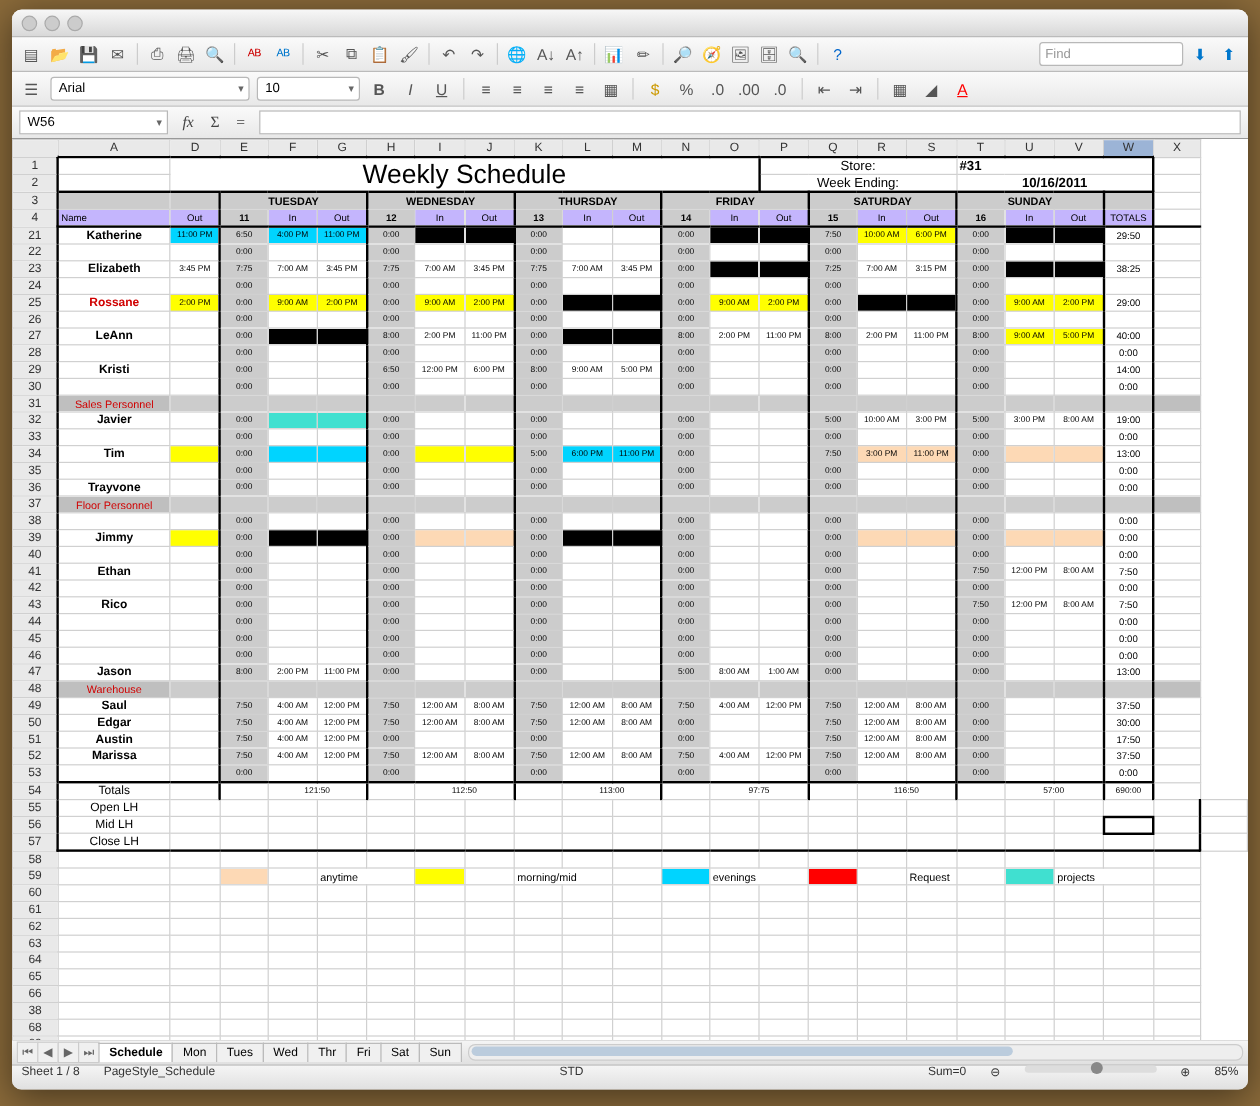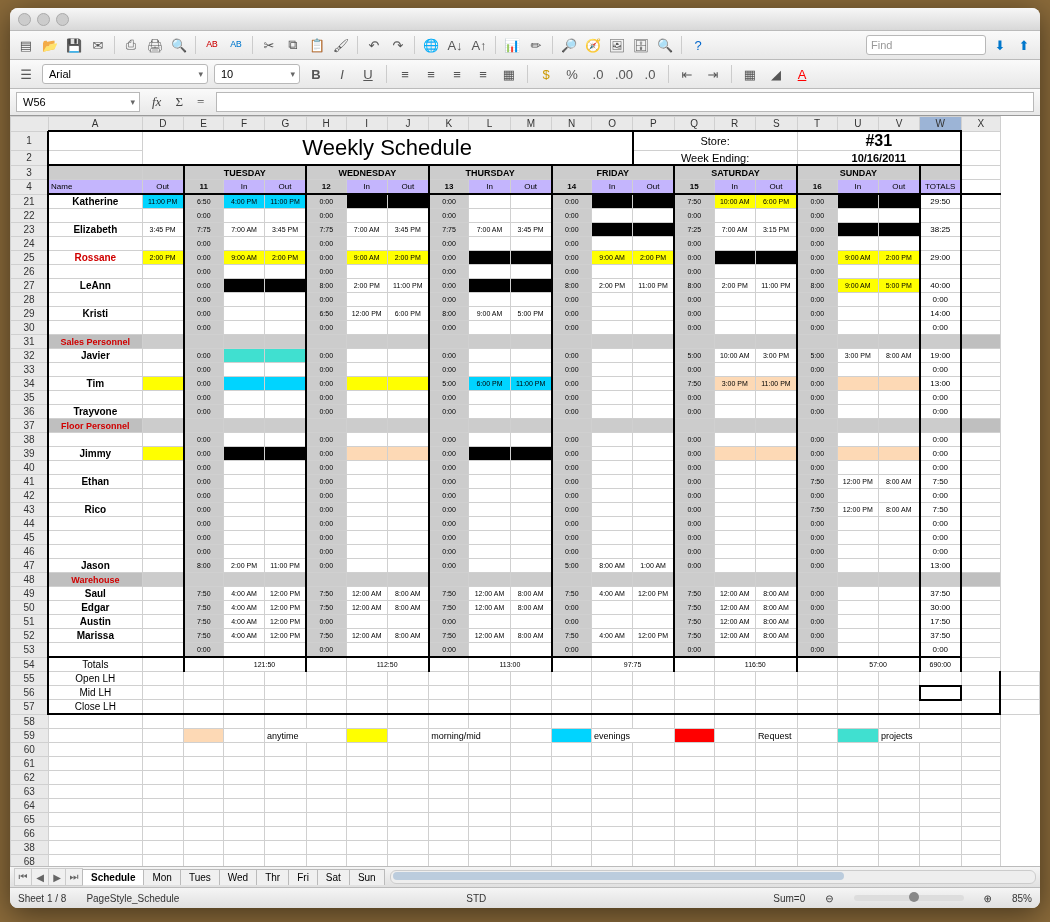--- a/index.html
+++ b/index.html
@@ -32,21 +32,21 @@
 th.colh.sel{background:#9cb4d6;}
 
 
 .title-cell{font-size:22px;font-family:Arial;text-align:center;font-weight:normal;}
 .hdr-day{background:#cccccc;font-weight:bold;border-top:2px solid #000!important;}
 .hdr-sub{background:#c4b5fd;font-size:8px;}
 .day-col{background:#cccccc;font-weight:bold;}
 .name{text-align:left;font-weight:bold;font-size:10px;border-left:2px solid #000!important;}
 .name.red{color:#d00000;}
 .section-row td{background:#bfbfbf;}
-.section-label{text-align:left;color:#d00000;font-weight:bold;font-size:9px;border-left:2px solid #000!important;margin-top:24px;}
+.section-label{text-align:left;color:#d00000;font-weight:normal;font-size:9px;border-left:2px solid #000!important;margin-top:24px;}
 .small{font-size:7px;}
 .bk-black{background:#000!important;}
 .bk-cyan{background:#00d4ff!important;}
 .bk-yellow{background:#ffff00!important;}
 .bk-peach{background:#fdd9b5!important;}
 .bk-red{background:#ff0000!important;}
 .bk-aqua{background:#40e0d0!important;}
 .bk-grey{background:#cccccc!important;}
 .border-thick-bottom td{border-bottom:2px solid #000!important;}
 .totals-col{font-size:8px;}
@@ -57,21 +57,21 @@
 .rowlabel{text-align:left;font-size:10px;border-left:2px solid #000!important;}
 .cursor-cell{outline:2px solid #000;outline-offset:-1px;}
 
 
 .tabstrip{height:20px;background:linear-gradient(#f5f5f5,#e0e0e0);border-top:1px solid #bbb;display:flex;align-items:center;padding:0 4px;gap:0;font-size:10px;}
 .nav-btn{width:16px;height:16px;display:flex;align-items:center;justify-content:center;color:#666;border:1px solid #ccc;background:#f0f0f0;margin-right:-1px;}
 .tab{padding:2px 8px;border:1px solid #bbb;border-bottom:none;background:#f0f0f0;margin-right:-1px;cursor:pointer;}
 .tab.active{background:#fff;font-weight:bold;}
 .hscroll{flex:1;height:12px;margin-left:6px;background:#eee;border:1px solid #ccc;border-radius:6px;position:relative;}
 .hscroll::before{content:"";position:absolute;left:2px;top:1px;width:70%;height:8px;background:#bcd;border-radius:5px;}
-.status{height:20px;background:linear-gradient(#f5f5f5,#e0e0e0);border-top:1px solid #bbb;display:flex;align-items:center;font-size:10px;color:#333;padding:0 8px;gap:20px;}
+.status{height:20px;background:linear-gradient(#f5f5f5,#e0e0e0);border-top:1px solid #bbb;display:flex;align-items:flex-start;font-size:10px;color:#333;padding:0 8px;gap:20px;}
 .status .sp{flex:1;}
 .zoom-slider{width:110px;height:6px;background:#ddd;border-radius:3px;position:relative;}
 .zoom-slider::before{content:"";position:absolute;left:50%;top:-3px;width:10px;height:10px;background:#888;border-radius:50%;}
 
 
 .c-A{width:96px;} .c-nar{width:42px;}
 </style>
 </head>
 <body>
 
@@ -222,21 +222,21 @@
           <th class="colh sel">W</th>
           <th class="colh">X</th>
         </tr>
       </thead>
       <tbody id="tbody">
           <tr class="">
             <th class="rowh">1</th>
             <td class="thick-l thick-t"></td>
             <td colspan="12" rowspan="2" class="title-cell thick-t">Weekly Schedule</td>
             <td colspan="4" class="thick-t thick-l" style="text-align:center;font-weight:normal;font-size:11px">Store:</td>
-            <td colspan="4" class="thick-t thick-r" style="text-align:center;font-weight:bold;font-size:16px">#31</td>
+            <td colspan="4" class="thick-t thick-r" style="text-align:left;font-weight:bold;font-size:11px">#31</td>
             <td class=""></td>
           </tr>
           <tr class="">
             <th class="rowh">2</th>
             <td class="thick-l"></td>
             <td colspan="4" class="thick-l thick-b" style="text-align:center;font-weight:normal;font-size:11px">Week Ending:</td>
             <td colspan="4" class="thick-r thick-b" style="text-align:center;font-weight:bold;font-size:11px">10/16/2011</td>
             <td class=""></td>
           </tr>
           <tr class="">

